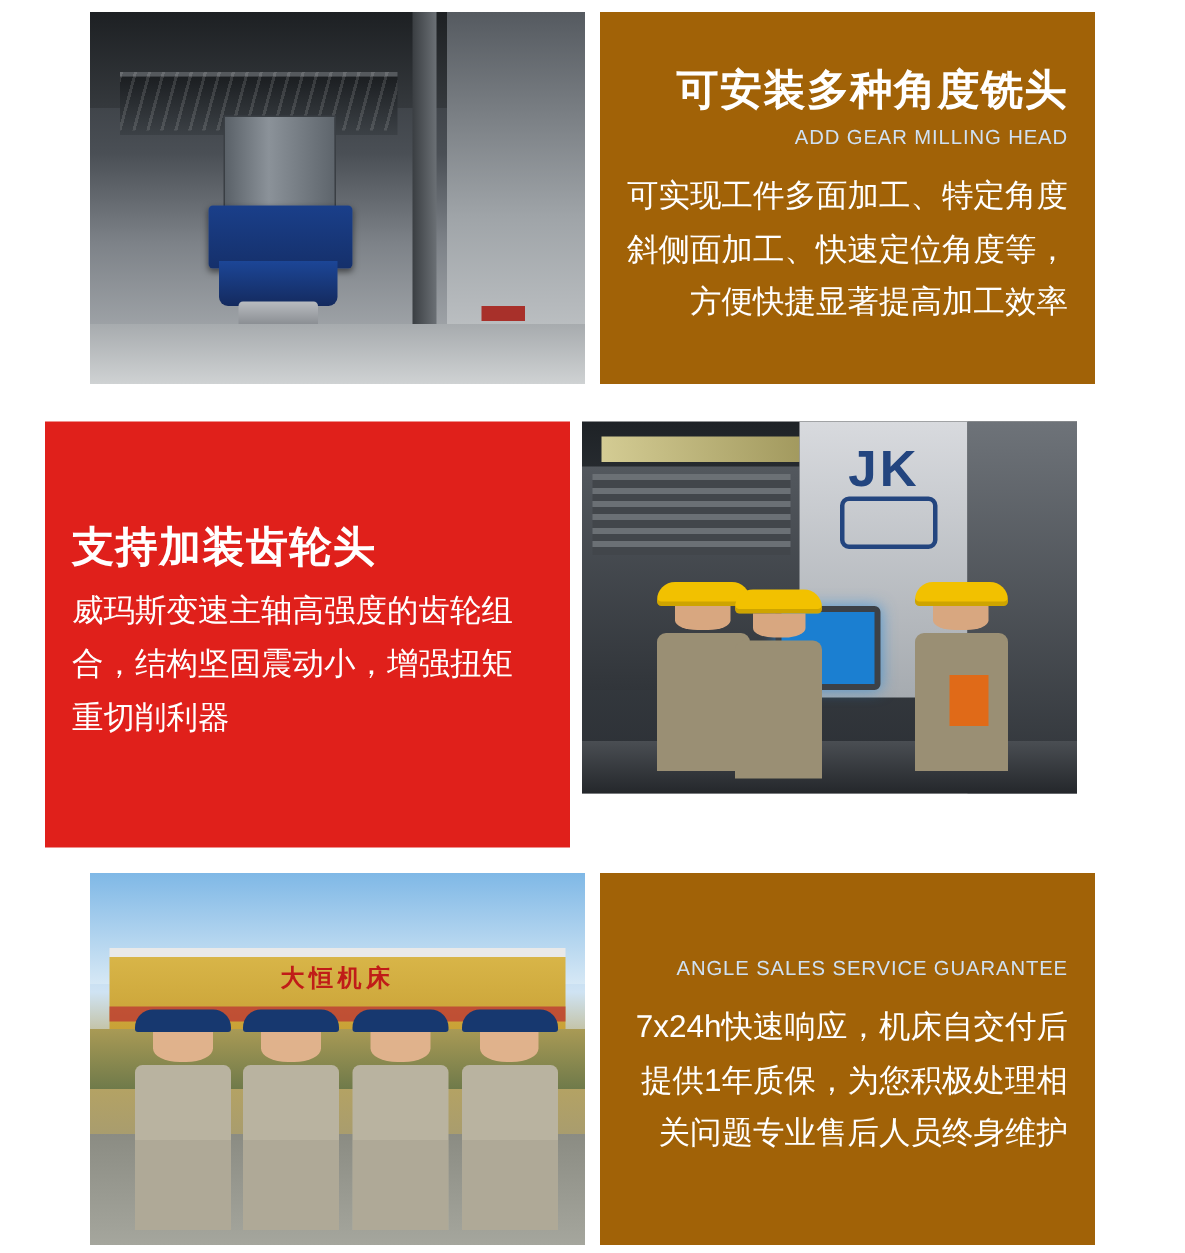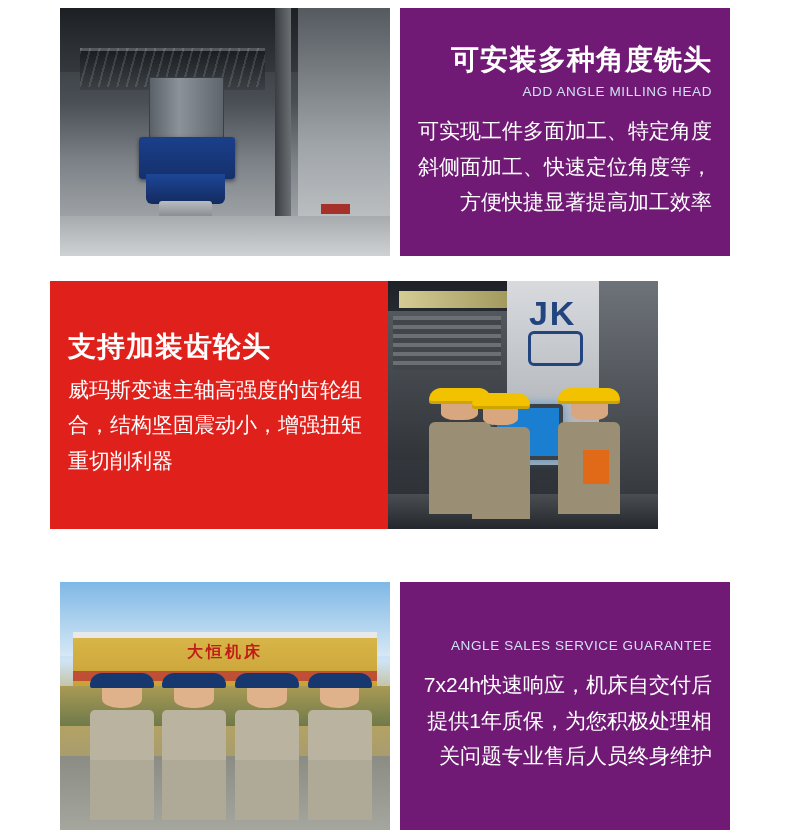--- a/index.html
+++ b/index.html
@@ -56,21 +56,21 @@
   }
   .body-cn {
     font-size: 21px;
     line-height: 1.7;
     margin: 0;
     font-weight: normal;
   }
   .align-right { text-align: right; }
   .align-left  { text-align: left; }
 
-  .on-blue { background: #701a75; color: #ffffff; }
+  .on-blue { background: #a16207; color: #ffffff; }
   .on-blue .title-en { color: #cfe1f3; }
   .on-red  { background: #e0201b; color: #ffffff; }
   .on-red .title-en { color: #ffd9d7; }
 
   
   .photo {
     position: relative;
     background: #6d7076;
   }
 
@@ -243,36 +243,36 @@
       <div class="blue-head2"></div>
       <div class="spindle"></div>
       <div class="spindle-nose"></div>
       <div class="floor"></div>
       <div class="redbit"></div>
     </div>
 
     <div class="panel txtpanel on-blue align-right" style="left:400px; top:0; width:330px; height:248px;">
       <div class="txt-inner">
         <h2 class="title-cn">可安装多种角度铣头</h2>
-        <h3 class="title-en">ADD ANGLE MILLING HEAD</h3>
+        <h3 class="title-en">ADD GEAR MILLING HEAD</h3>
         <p class="body-cn">可实现工件多面加工、特定角度斜侧面加工、快速定位角度等，方便快捷显著提高加工效率</p>
       </div>
     </div>
   </div>
 
   <div class="row" style="top:281px; height:248px;">
 
-    <div class="panel txtpanel on-red align-left" style="left:30px; top:0; width:350px; height:248px;margin-left:20px;">
+    <div class="panel txtpanel on-red align-left" style="left:30px; top:0; width:350px; height:284px;">
       <div class="txt-inner">
         <h2 class="title-cn">支持加装齿轮头</h2>
         <p class="body-cn">威玛斯变速主轴高强度的齿轮组合，结构坚固震动小，增强扭矩重切削利器</p>
       </div>
     </div>
 
-    <div class="panel photo p2" style="left:388px; top:0; width:270px; height:248px;text-decoration:underline;">
+    <div class="panel photo p2" style="left:388px; top:0; width:330px; height:248px;text-decoration:underline;">
       <div class="machine-body"></div>
       <div class="machine-slats"></div>
       <div class="top-lights"></div>
       <div class="column"></div>
       <div class="logo-box">JK</div>
       <div class="logo-sub"></div>
       <div class="right-wall"></div>
       <div class="floor"></div>
       <div class="panel-screen"></div>
       <div class="worker w1">

